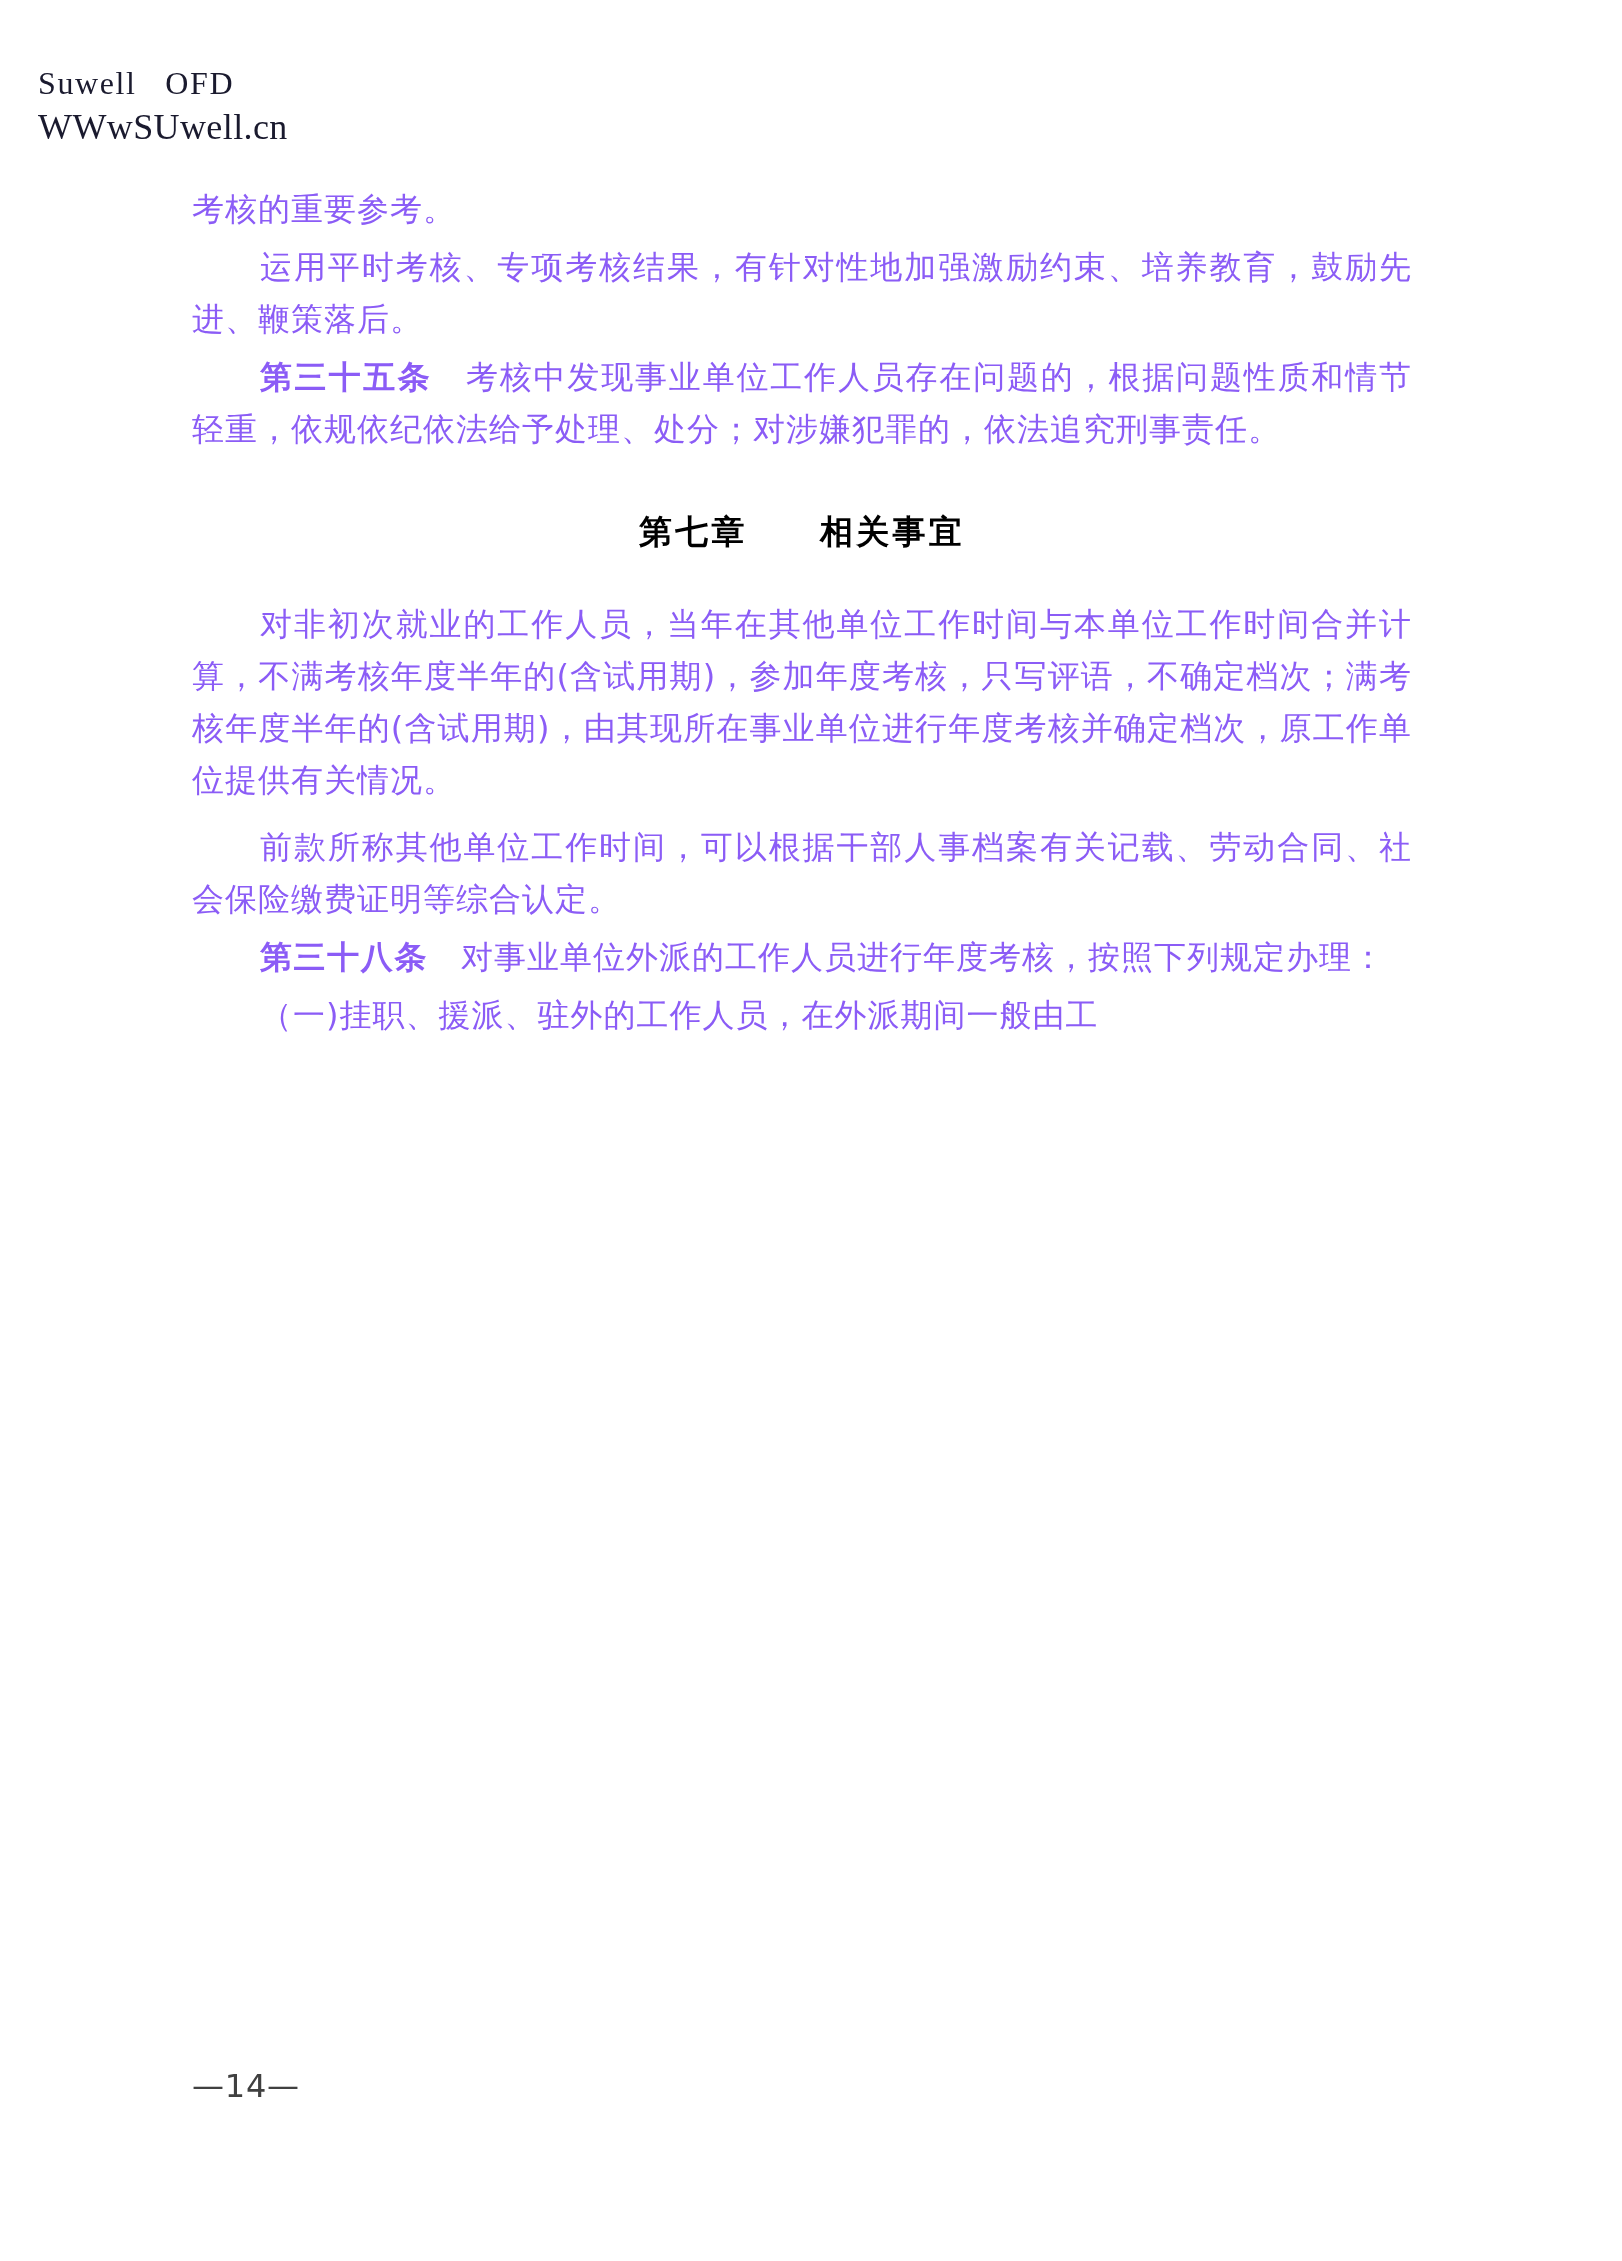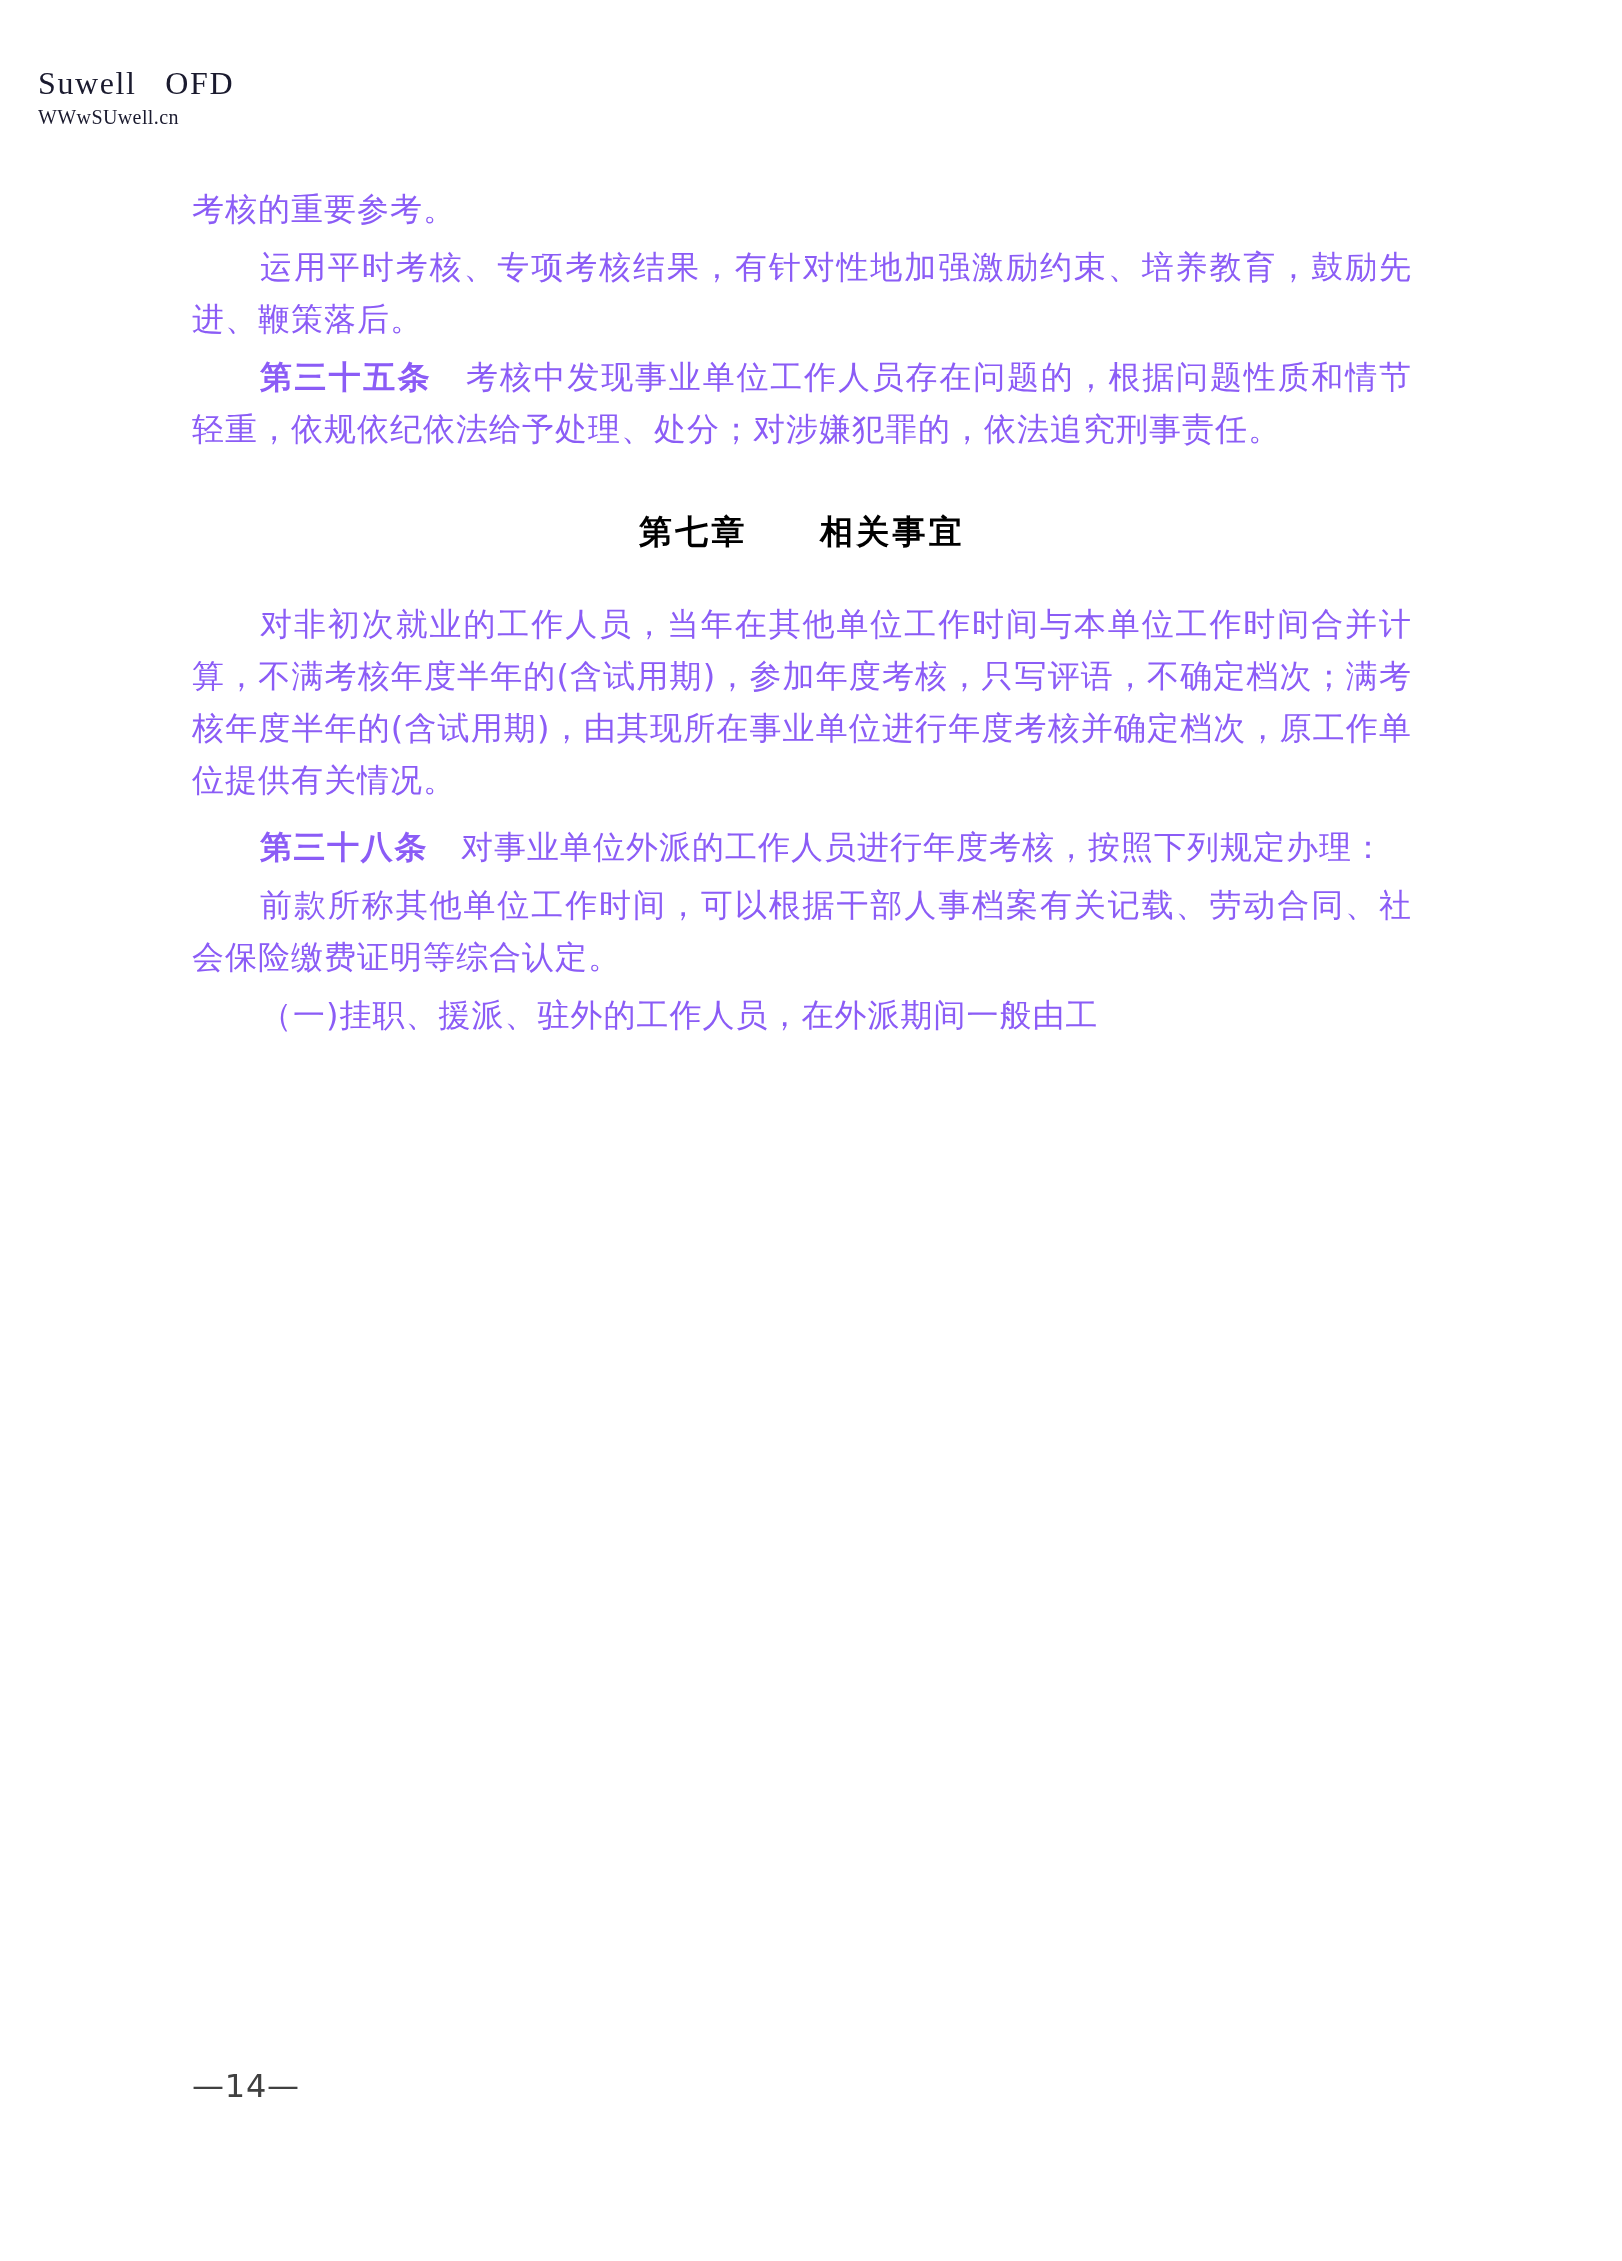--- a/index.html
+++ b/index.html
@@ -28,21 +28,21 @@
     font-family: "Liberation Serif", serif;
     color: #1a1a2e;
     line-height: 1.32;
   }
   .watermark .line1 {
     font-size: 32px;
     letter-spacing: 1.6px;
     white-space: pre;
   }
   .watermark .line2 {
-    font-size: 20px;
+    font-size: 36px;
     letter-spacing: 0.4px;
     white-space: pre;
   }
   .content {
     position: absolute;
     left: 192px;
     top: 184px;
     width: 1220px;
   }
   .para {
@@ -106,23 +106,23 @@
 
     <h2 class="chapter-title">第七章　　相关事宜</h2>
 
 
     <div class="spacer-sm"></div>
 
     <p class="para indent"><span>对非初次就业的工作人员，当年在其他单位工作时间与本单位工作时间合并计算，不满考核年度半年的(含试用期)，参加年度考核，只写评语，不确定档次；满考核年度半年的(含试用期)，由其现所在事业单位进行年度考核并确定档次，原工作单位提供有关情况。</span></p>
 
     <div class="spacer-sm"></div>
 
+    <p class="para indent"><span>前款所称其他单位工作时间，可以根据干部人事档案有关记载、劳动合同、社会保险缴费证明等综合认定。</span></p>
+
     <p class="para indent"><span class="art-no">第三十八条</span><span>　对事业单位外派的工作人员进行年度考核，按照下列规定办理：</span></p>
-
-    <p class="para indent"><span>前款所称其他单位工作时间，可以根据干部人事档案有关记载、劳动合同、社会保险缴费证明等综合认定。</span></p>
 
     <p class="para indent"><span>（一)挂职、援派、驻外的工作人员，在外派期间一般由工</span></p>
 
   </div>
 
   <div class="footer">—14—</div>
 
 </div>
 
 

